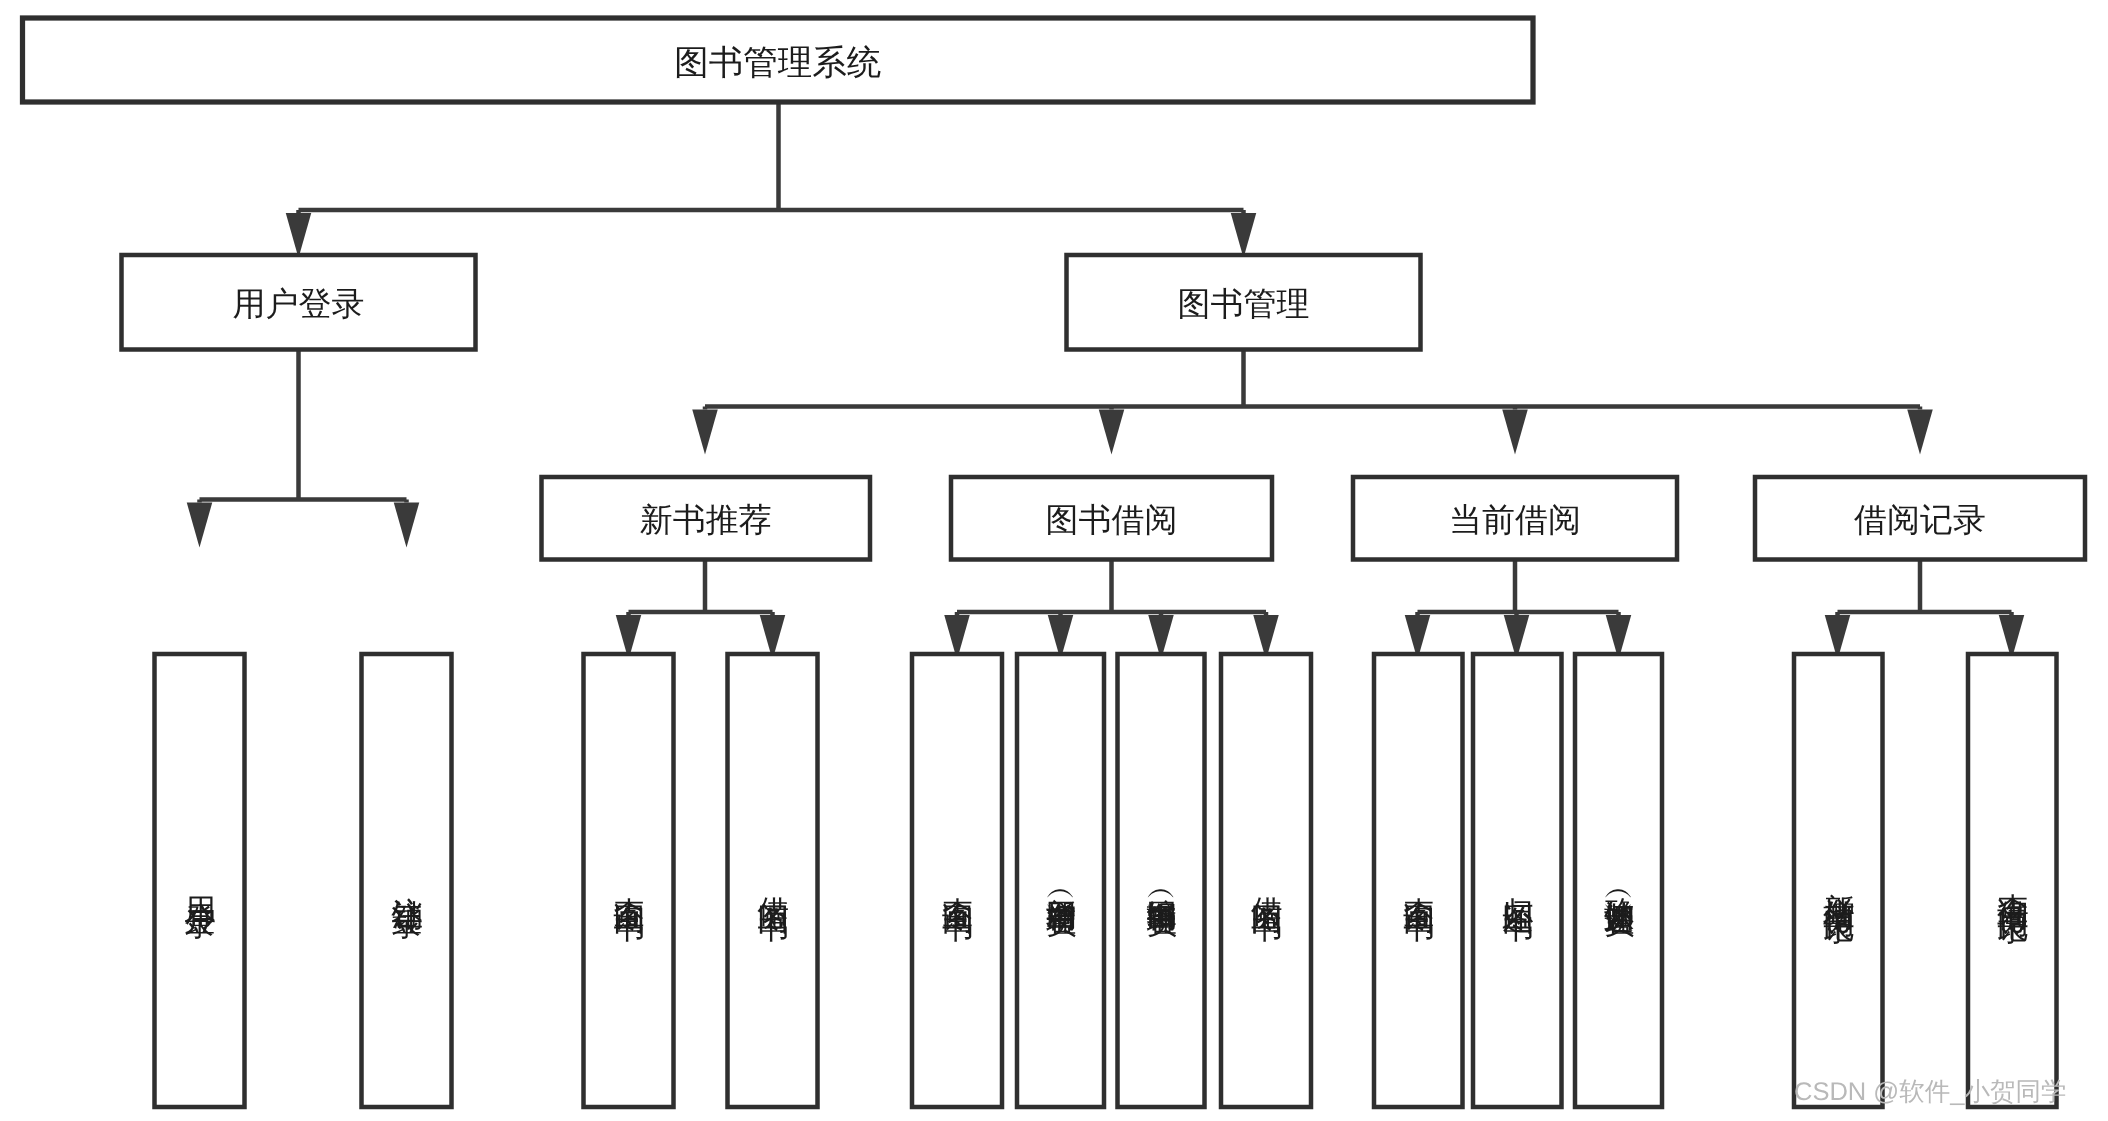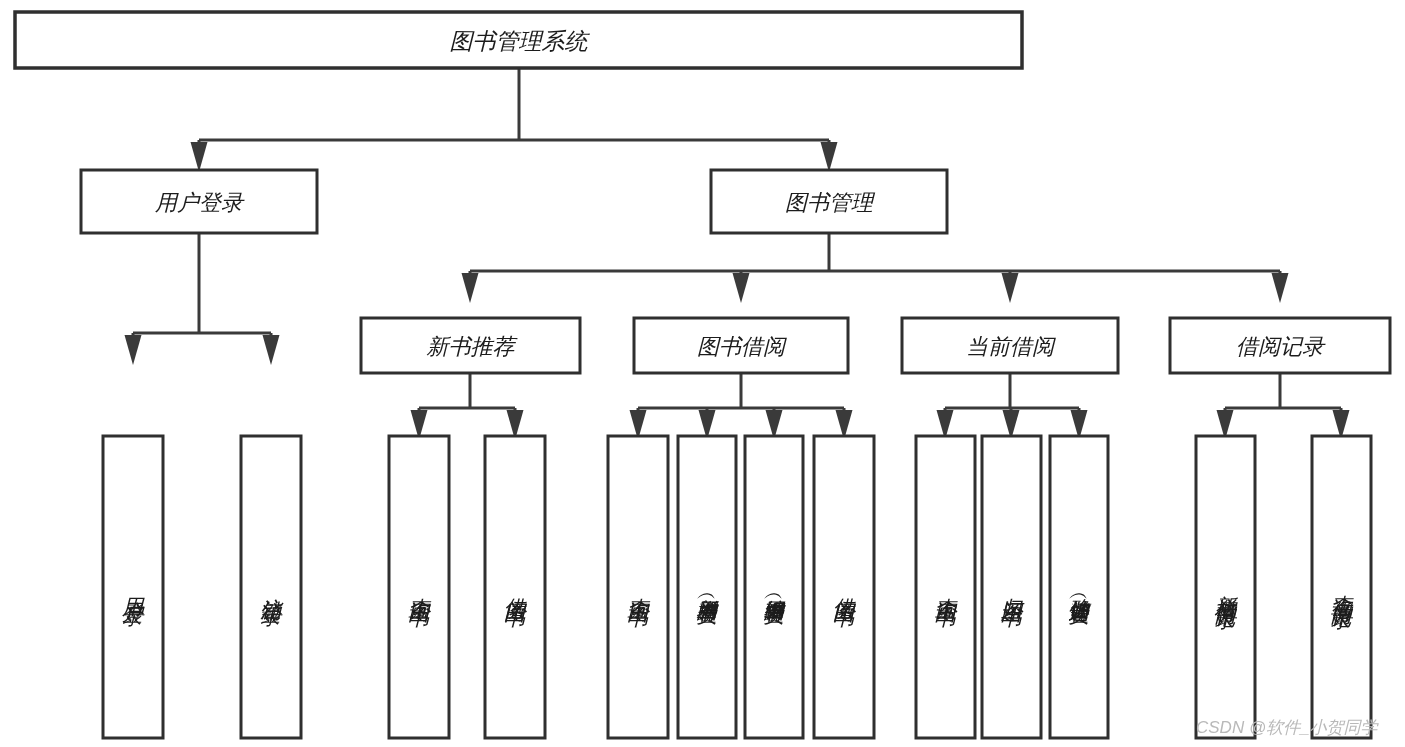--- a/index.html
+++ b/index.html
@@ -12,21 +12,20 @@
     width: 1405px;
     height: 747px;
     font-family: "Liberation Sans", "DejaVu Sans", sans-serif;
     overflow: hidden;
   }
   #diagram-root {
     position: relative;
     width: 1405px;
     height: 527px;
     background: #ffffff;
-    font-style: italic;
   }
   svg#diagram-svg {
     position: absolute;
     top: 0;
     left: 0;
     width: 1405px;
     height: 747px;
     display: block;
   }
   .node-box {

